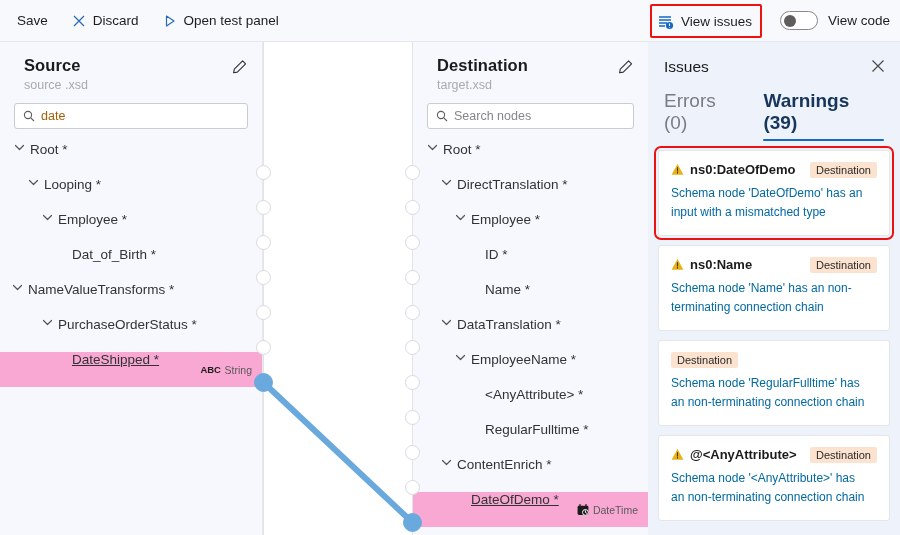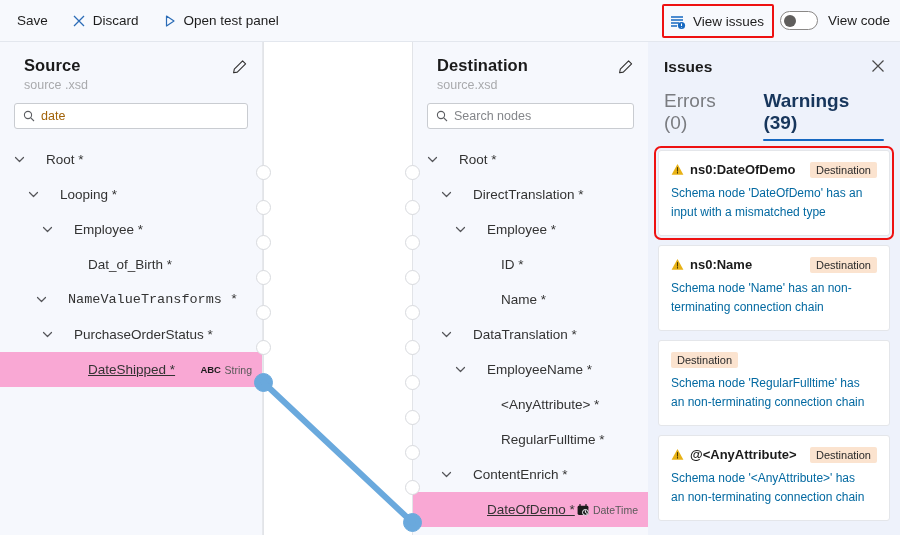--- a/index.html
+++ b/index.html
@@ -29,21 +29,21 @@
   .tb-right { display: flex; align-items: center; gap: 0; padding-right: 10px; }
 
   .icon { display: inline-flex; align-items: center; justify-content: center; flex: none; }
 
   
   .hl-issues {
     position: relative;
     border: 2.5px solid #ee1111;
     border-radius: 2px;
     padding: 2px 8px 2px 6px;
-    margin-right: 6px;
+    margin-right: 18px;
     height: 34px;
   }
 
   .toggle {
     width: 38px; height: 19px; border-radius: 10px;
     border: 1.3px solid #8a8886; background: #ffffff;
     position: relative; cursor: pointer; flex: none; margin-right: 10px;
   }
   .toggle .knob {
     position: absolute; top: 2.6px; left: 3px;
@@ -77,23 +77,23 @@
     display: flex; align-items: center; gap: 6px; padding: 0 8px;
   }
   .search input {
     border: none; outline: none; background: transparent;
     font-family: inherit; font-size: 12.5px; color: #a16207; width: 100%;
   }
   .search input::placeholder { color: #84868a; }
 
   .tree { margin-top: 13px; }
   .tree-row {
-    height: 35px; display: flex; align-items: center;
+    height: 35px; display: flex; align-items: flex-start;
     font-size: 13.5px; color: #333333; white-space: nowrap;
-    position: relative; cursor: pointer; gap: 16px;
+    position: relative; cursor: pointer;
   }
   .tree-row.selected { background: #f9a8d4; text-decoration: underline; }
   .chev { width: 13px; flex: none; margin-right: 3px; display: inline-flex; align-items: center; }
   .chev.blank { width: 13px; }
   .node-label { color: #333; }
   .type-badge {
     position: absolute; right: 10px; top: 50%; transform: translateY(-50%);
     display: flex; align-items: center; gap: 4px;
     font-size: 10.5px; color: #5a5a5a;
   }
@@ -110,21 +110,21 @@
   .knobc.filled { background: #6aa9dd; border-color: #6aa9dd; width: 19px; height: 19px; }
 
   svg.wires { position: absolute; left: 0; top: 0; width: 900px; height: 493px; pointer-events: none; }
 
   
   .issues {
     position: absolute; left: 648px; top: 0; width: 252px; height: 493px;
     background: #eef2fb;
   }
   .issues-head { position: relative; padding: 16px 16px 0 16px; }
-  .issues-title { font-size: 15.5px; font-weight: bold; color: #1b1b1b; }
+  .issues-title { font-size: 15.5px; font-weight: normal; color: #1b1b1b; }
   .close-btn { position: absolute; right: 12px; top: 14px; width: 20px; height: 20px; cursor: pointer; }
 
   .tabs { display: flex; gap: 22px; padding: 14px 16px 0 16px; }
   .tab { font-size: 19px; color: #7a7c80; padding-bottom: 7px; cursor: pointer; position: relative; }
   .tab.active { color: #17365c; font-weight: bold; }
   .tab.active::after {
     content: ""; position: absolute; left: 0; right: 0; bottom: 0;
     height: 2.5px; background: #1668c1; border-radius: 2px;
   }
 
@@ -237,21 +237,21 @@
               <svg width="11" height="11" viewBox="0 0 11 11">
                 <path d="M1.5 3.5 L5.5 7.5 L9.5 3.5" stroke="#55565a" stroke-width="1.2" fill="none" stroke-linecap="round" stroke-linejoin="round"></path>
               </svg>
             </span>
             <span class="node-label">Employee *</span>
           </div>
           <div class="tree-row" style="padding-left: 56px;">
             <span class="chev blank"></span>
             <span class="node-label">Dat_of_Birth *</span>
           </div>
-          <div class="tree-row" style="padding-left: 36px; font-family: Liberation Mono, monospace;">
+          <div class="tree-row" style="padding-left: 12px;">
             <span class="chev">
               <svg width="11" height="11" viewBox="0 0 11 11">
                 <path d="M1.5 3.5 L5.5 7.5 L9.5 3.5" stroke="#55565a" stroke-width="1.2" fill="none" stroke-linecap="round" stroke-linejoin="round"></path>
               </svg>
             </span>
             <span class="node-label">NameValueTransforms *</span>
           </div>
           <div class="tree-row" style="padding-left: 42px;">
             <span class="chev">
               <svg width="11" height="11" viewBox="0 0 11 11">
@@ -267,21 +267,21 @@
               <span class="abc">ABC</span>
               <span>String</span>
             </span>
           </div>
         </div>
     </div>
 
     <div class="panel panel-dst">
       <div class="panel-head">
         <div class="panel-title">Destination</div>
-        <div class="panel-sub">source.xsd</div>
+        <div class="panel-sub">target.xsd</div>
         <span class="edit-btn icon">
           <svg width="17" height="17" viewBox="0 0 17 17">
               <path d="M11.6 1.8l3 3-8.3 8.3-3.7.7.7-3.7z" stroke="#323130" stroke-width="1.1" fill="none" stroke-linejoin="round"></path>
             </svg>
         </span>
       </div>
       <div class="search">
         <span class="icon">
           <svg width="12" height="12" viewBox="0 0 12 12">
               <circle cx="5" cy="5" r="3.6" stroke="#5b5d61" stroke-width="1.1" fill="none"></circle>

